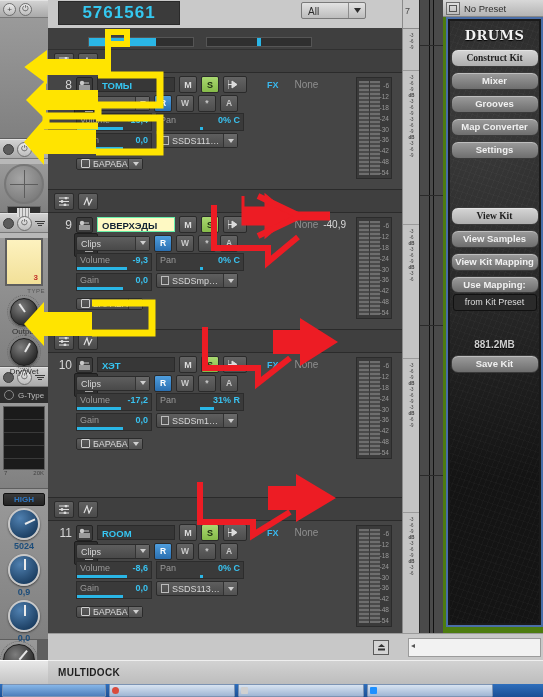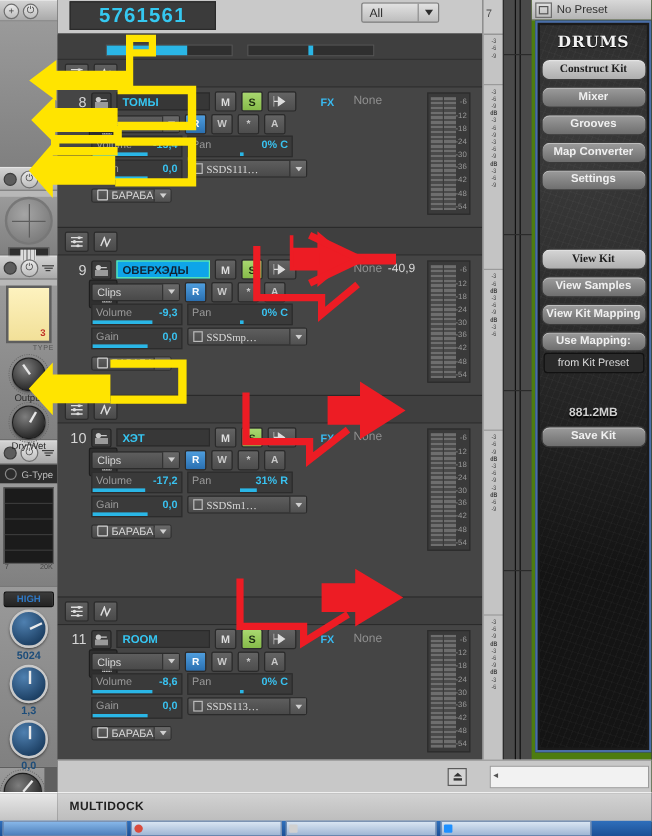--- a/index.html
+++ b/index.html
@@ -63,21 +63,21 @@
 
   .strip-btns{height:22px;display:flex;align-items:center;gap:4px;padding-left:6px;background:#3f3f3f;border-bottom:1px solid #2b2b2b;}
   .sbtn{width:18px;height:15px;background:linear-gradient(#606060,#4a4a4a);border:1px solid #2c2c2c;border-radius:2px;display:flex;align-items:center;justify-content:center;}
   .sbtn svg{display:block}
 
   .track{position:relative;border-bottom:1px solid #2a2a2a;background:#454545;padding:3px 0 3px 0;}
   .trk-row1{display:flex;align-items:center;gap:4px;padding-left:6px;height:17px;}
   .tnum{width:18px;text-align:right;color:#d6d6d6;font-size:12px;}
   .ticon{width:15px;height:14px;background:#3c3c3c;border:1px solid #242424;border-radius:2px;display:flex;align-items:center;justify-content:center;}
   .tname{width:78px;height:15px;background:#373737;border:1px solid #2a2a2a;color:#36c6f2;font-size:9.5px;font-weight:bold;line-height:15px;padding-left:4px;box-sizing:border-box;overflow:hidden;white-space:nowrap;}
-  .tname.sel{background:#0ea5e9;color:#123;border-color:#6ea;}
+  .tname.sel{background:#fef9c3;color:#123;border-color:#6ea;}
   .msbtn{width:16px;height:15px;border:1px solid #2a2a2a;border-radius:2px;background:linear-gradient(#646464,#4d4d4d);color:#ddd;font-size:9px;font-weight:bold;display:flex;align-items:center;justify-content:center;}
   .msbtn.solo{background:linear-gradient(#a9d870,#86bb49);color:#1b2a10;}
   .msbtn.wide{width:22px;}
   .fxlabel{color:#39b9ef;font-size:9px;font-weight:bold;margin-left:16px;}
   .fxnone{color:#8f8f8f;font-size:10px;margin-left:12px;}
 
   .trk-row2{display:flex;align-items:center;gap:4px;padding-left:28px;height:16px;margin-top:2px;}
   .bigicon{position:absolute;left:26px;top:20px;width:22px;height:22px;background:#2f2f2f;border:1px solid #1e1e1e;border-radius:2px;display:flex;align-items:center;justify-content:center;}
   .combo{height:15px;background:linear-gradient(#5e5e5e,#494949);border:1px solid #2b2b2b;border-radius:2px;color:#d8d8d8;font-size:9px;line-height:15px;padding-left:4px;position:relative;box-sizing:border-box;}
   .combo .arw{position:absolute;right:0;top:0;bottom:0;width:13px;border-left:1px solid #333;display:flex;align-items:center;justify-content:center;background:linear-gradient(#6a6a6a,#515151);}
@@ -87,21 +87,21 @@
 
   .trk-row3{display:flex;gap:4px;padding-left:28px;margin-top:2px;}
   .fader{width:74px;height:16px;background:#3a3a3a;border:1px solid #2c2c2c;position:relative;overflow:hidden;}
   .fader .lbl{position:absolute;left:3px;top:0;font-size:9px;color:#9a9a9a;line-height:13px;}
   .fader .val{position:absolute;right:3px;top:0;font-size:9px;color:#39c2f0;line-height:13px;font-weight:bold;}
   .fader .bar{position:absolute;left:0;bottom:0;height:3px;background:#2ab6e6;}
   .fader .dot{position:absolute;bottom:0;width:3px;height:3px;background:#2ab6e6;}
   .fader.wide{width:86px;}
 
   .trk-row4{display:flex;gap:4px;padding-left:28px;margin-top:2px;}
-  .combo-out{width:100px;font-family:Liberation Serif, serif;}
+  .combo-out{width:82px;}
   .combo-out .sq{display:inline-block;width:6px;height:7px;border:1px solid #bbb;margin-right:3px;vertical-align:-1px;}
   .trk-row5{padding-left:28px;margin-top:2px;}
   .combo-grp{width:74px;}
   .combo-grp .sq{display:inline-block;width:7px;height:7px;border:1px solid #cfcfcf;margin-right:3px;vertical-align:-1px;border-radius:1px;}
 
   .meter{position:absolute;right:10px;top:4px;width:34px;background:#3a3a3a;border:1px solid #2b2b2b;}
   .meter .bars{position:absolute;left:2px;top:3px;width:10px;bottom:3px;background:repeating-linear-gradient(180deg,#6e6e6e 0 2px,#4a4a4a 2px 4px);}
   .meter .bars2{position:absolute;left:13px;top:3px;width:10px;bottom:3px;background:repeating-linear-gradient(180deg,#6e6e6e 0 2px,#4a4a4a 2px 4px);}
   .meter .scale{position:absolute;right:2px;top:4px;bottom:2px;display:flex;flex-direction:column;justify-content:space-between;font-size:6.5px;color:#9a9a9a;text-align:right;}
 
@@ -241,21 +241,21 @@
 
     <div class="rk-panel" style="height:148px;padding-top:2px">
       <div class="badge">HIGH</div>
       <div class="bluek">
           <i style="transform:rotate(65deg)"></i>
         </div>
       <div class="bnum">5024</div>
       <div class="bluek">
           <i style="transform:rotate(0deg)"></i>
         </div>
-      <div class="bnum">1,3</div>
+      <div class="bnum">0,9</div>
       <div class="bluek">
           <i style="transform:rotate(0deg)"></i>
         </div>
       <div class="bnum">0,0</div>
       <div class="toggle2">
           <span></span>
         </div>
 
     </div>
 

